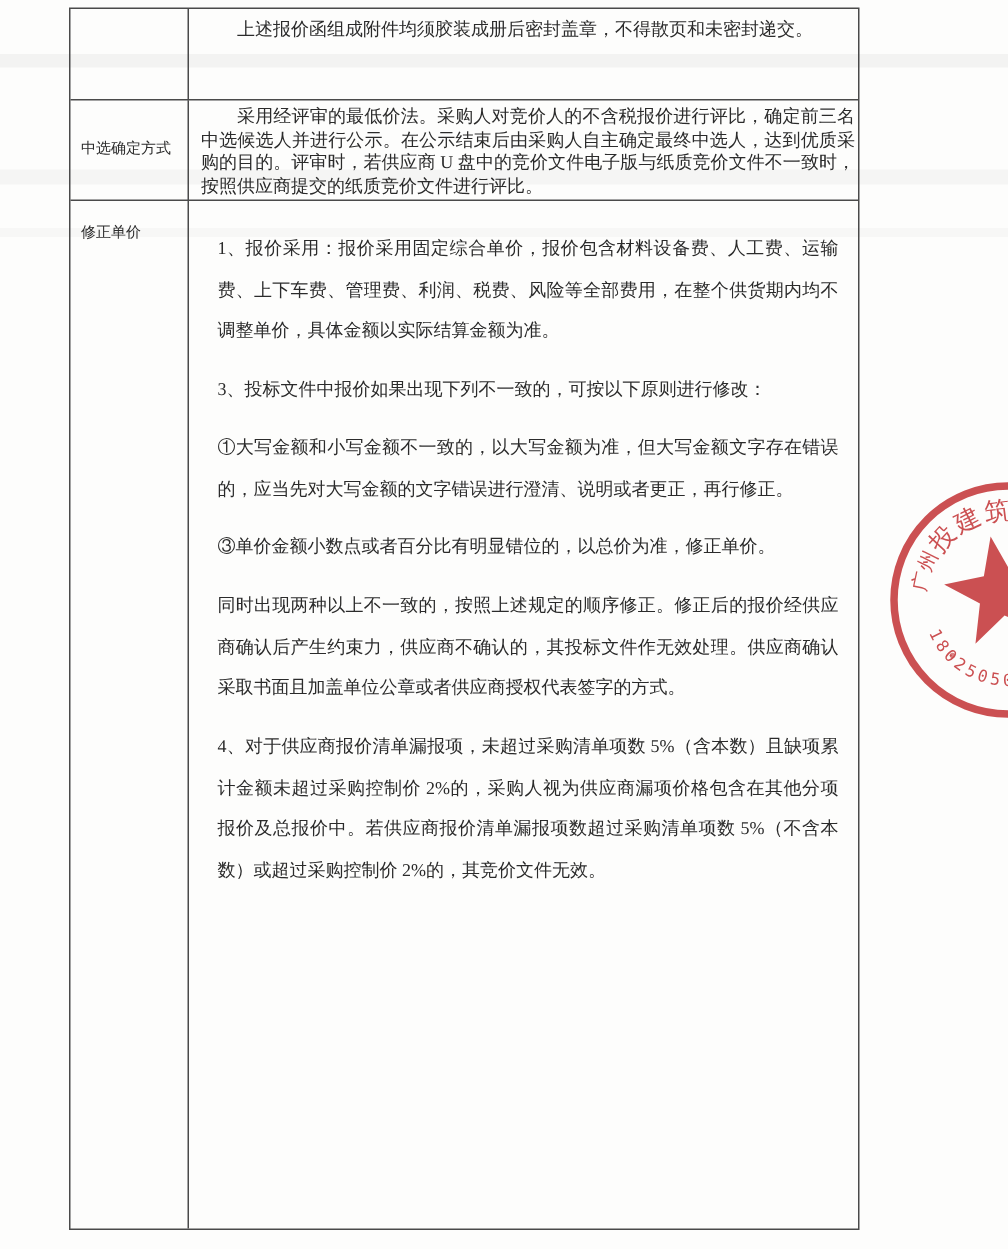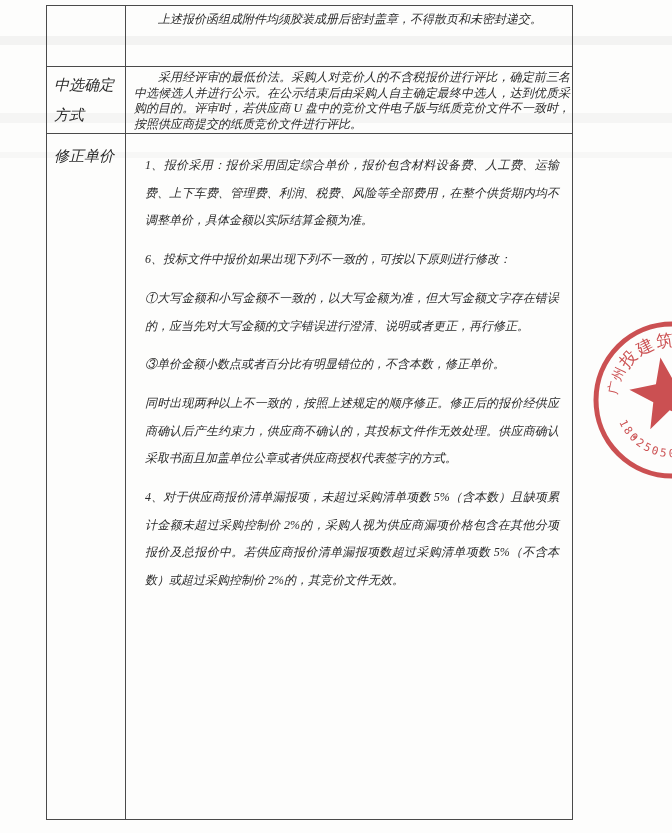--- a/index.html
+++ b/index.html
@@ -19,25 +19,25 @@
 
   .doc-table{
     position:absolute;left:46px;top:5px;
     width:527px;height:815px;
     border:1px solid #4a4a4a;
     box-sizing:border-box;
     display:grid;
     grid-template-columns:79px 1fr;
     grid-template-rows:61px 67px 1fr;
   }
-  .cell{box-sizing:border-box;overflow:hidden;font-style:italic;}
+  .cell{box-sizing:border-box;overflow:hidden;}
   .label-cell{
     border-right:1px solid #4a4a4a;
     padding-left:7px;padding-right:3px;
-    font-size:15px;
+    font-size:10px;
   }
   .content-cell{
     padding-left:8px;padding-right:2px;
     font-size:12px;
     text-align:justify;
   }
   .row-divider-bottom{border-bottom:1px solid #4a4a4a;}
 
   .r1-content{padding-top:5px;line-height:17px;}
   .r1-content p{margin:0;text-indent:24px;}
@@ -79,23 +79,23 @@
     </div>
     <div class="cell content-cell r2-content row-divider-bottom">
       <p>采用经评审的最低价法。采购人对竞价人的不含税报价进行评比，确定前三名中选候选人并进行公示。在公示结束后由采购人自主确定最终中选人，达到优质采购的目的。评审时，若供应商 U 盘中的竞价文件电子版与纸质竞价文件不一致时，按照供应商提交的纸质竞价文件进行评比。</p>
     </div>
 
     <div class="cell label-cell r3-label">
       <span>修正单价</span>
     </div>
     <div class="cell content-cell r3-content">
       <p>1、报价采用：报价采用固定综合单价，报价包含材料设备费、人工费、运输费、上下车费、管理费、利润、税费、风险等全部费用，在整个供货期内均不调整单价，具体金额以实际结算金额为准。</p>
-      <p>6、投标文件中报价如果出现下列不一致的，可按以下原则进行修改：</p>
+      <p>3、投标文件中报价如果出现下列不一致的，可按以下原则进行修改：</p>
       <p>①大写金额和小写金额不一致的，以大写金额为准，但大写金额文字存在错误的，应当先对大写金额的文字错误进行澄清、说明或者更正，再行修正。</p>
-      <p>③单价金额小数点或者百分比有明显错位的，不含本数，修正单价。</p>
+      <p>③单价金额小数点或者百分比有明显错位的，以总价为准，修正单价。</p>
       <p>同时出现两种以上不一致的，按照上述规定的顺序修正。修正后的报价经供应商确认后产生约束力，供应商不确认的，其投标文件作无效处理。供应商确认采取书面且加盖单位公章或者供应商授权代表签字的方式。</p>
       <p>4、对于供应商报价清单漏报项，未超过采购清单项数 5%（含本数）且缺项累计金额未超过采购控制价 2%的，采购人视为供应商漏项价格包含在其他分项报价及总报价中。若供应商报价清单漏报项数超过采购清单项数 5%（不含本数）或超过采购控制价 2%的，其竞价文件无效。</p>
     </div>
   </div>
 
   <svg class="seal" viewBox="0 0 200 200" xmlns="http://www.w3.org/2000/svg">
     <g fill="none" stroke="#c5393b">
       <circle cx="100" cy="100" r="76" stroke-width="5"></circle>
     </g>
     <polygon fill="#c5393b" stroke="none" points="88.4,57.6 83.9,84.2 57.4,89.7 81.3,102.3 78.3,129.2 97.7,110.3 122.3,121.4 110.3,97.2 128.6,77.2 101.8,81.1"></polygon>

